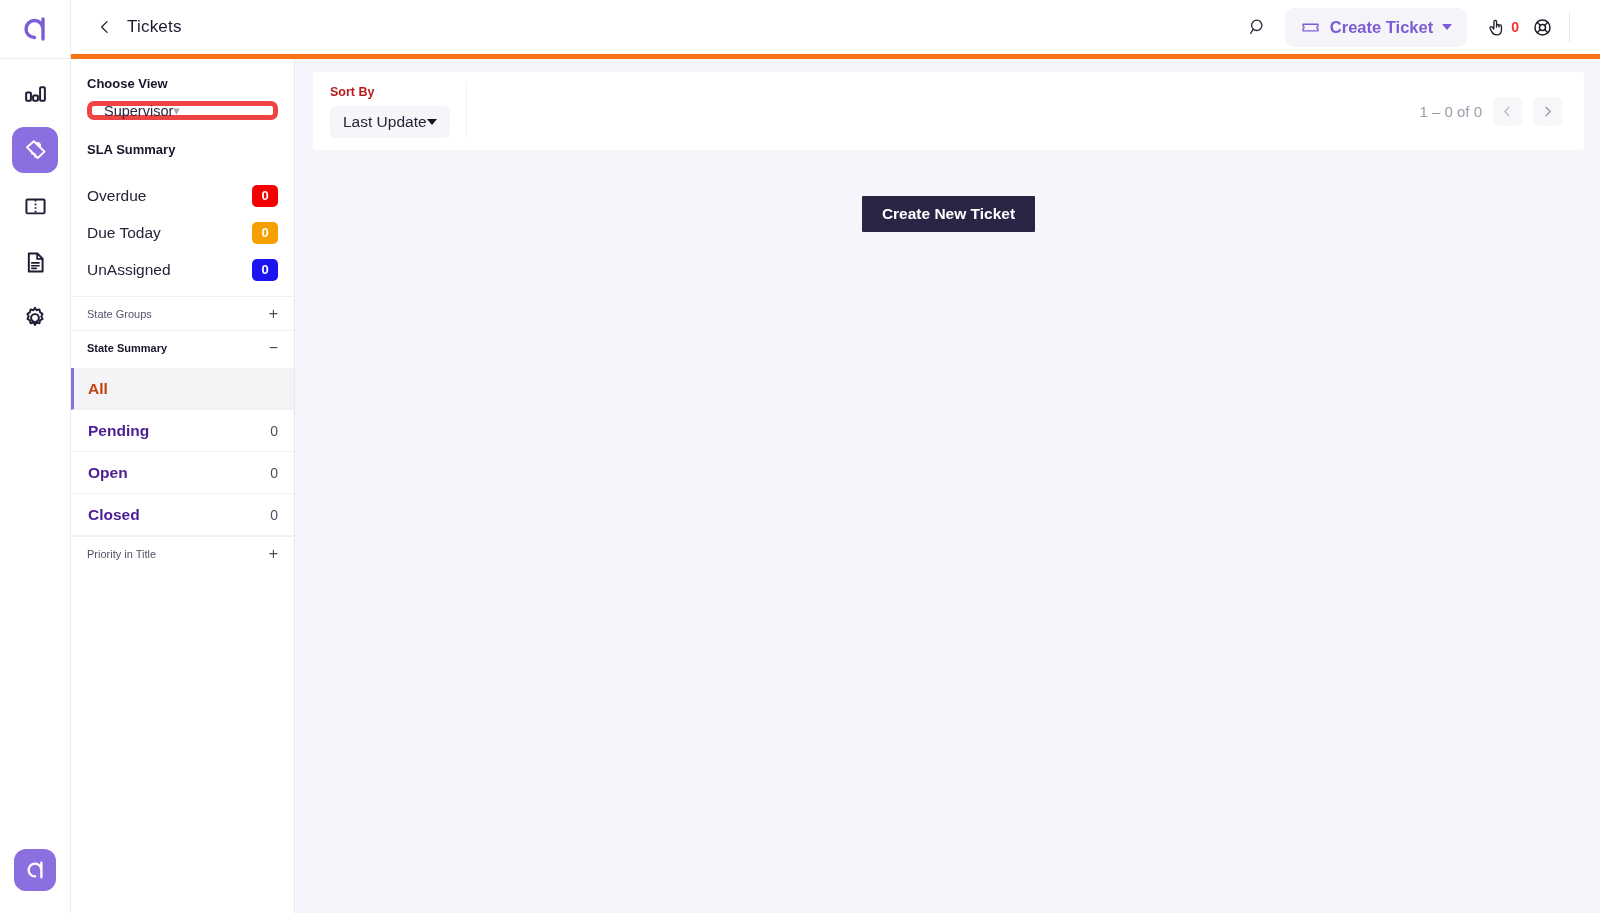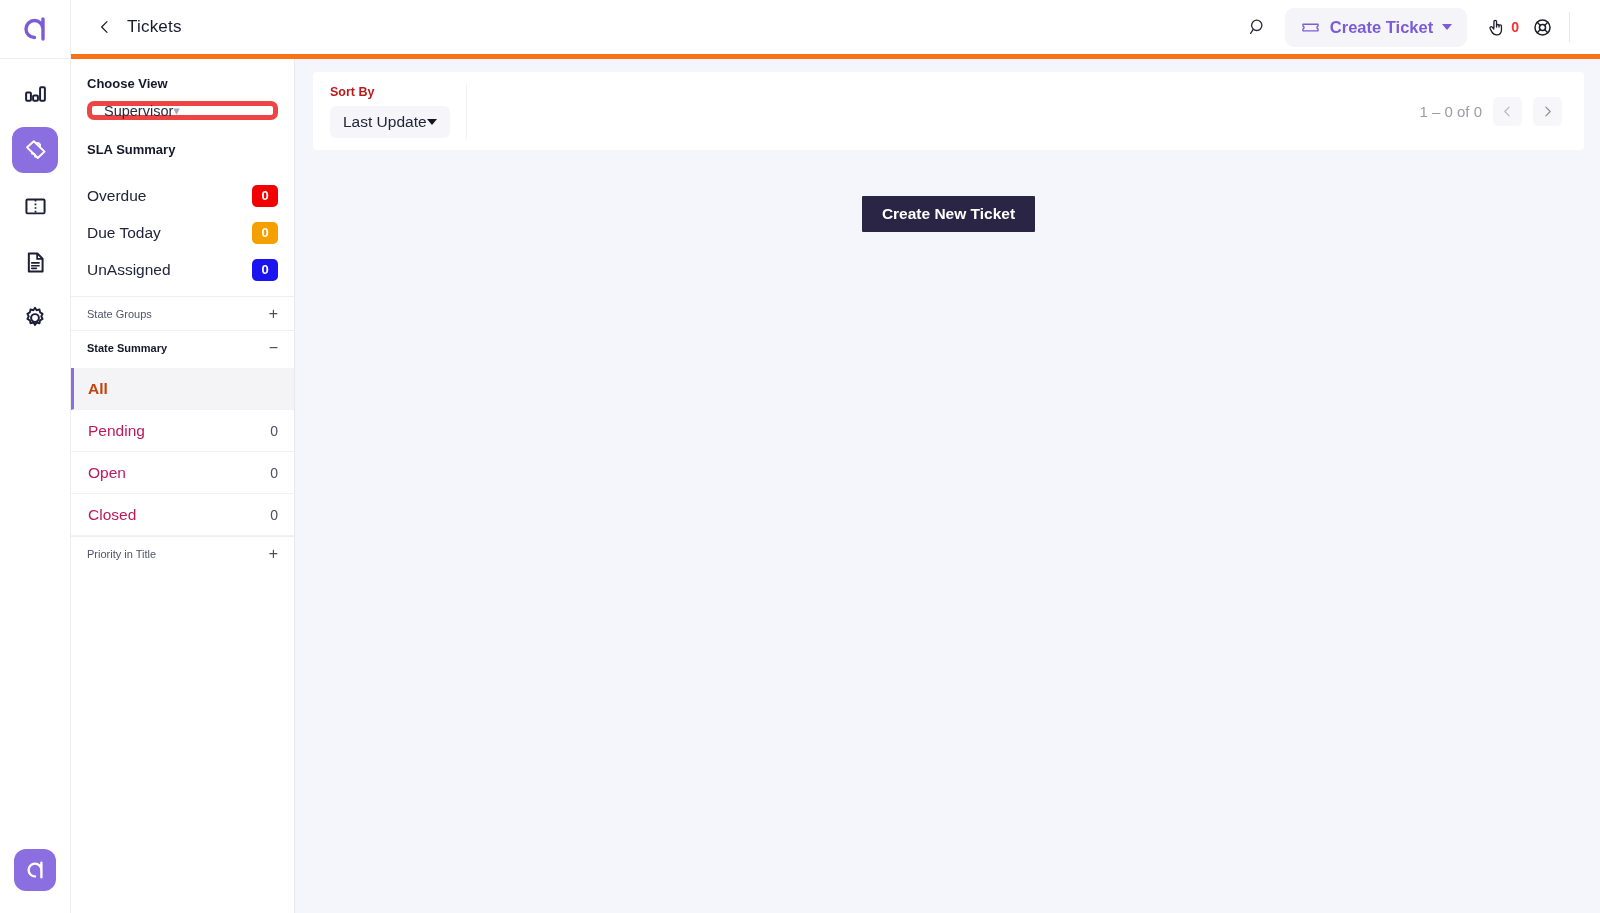--- a/index.html
+++ b/index.html
@@ -127,21 +127,21 @@
   .group-sign { font-size: 16px; color: #4a4a5e; line-height: 1; }
   .state-list { margin-top: 4px; }
   .state-row {
     display: flex; align-items: center; justify-content: space-between;
     height: 42px; padding: 0 16px 0 17px; cursor: pointer;
     border-bottom: 1px solid #f1f1f6;
   }
   .state-row.active {
     background: #f4f4f7; border-left: 3px solid #8b6ee0; padding-left: 14px;
   }
-  .state-name { font-size: 15.5px; color: #be185d; }
+  .state-name { font-size: 15.5px; color: #4c1d95; font-weight: bold; }
   .state-row.active .state-name { color: #c2410c; font-weight: bold; }
   .state-count { font-size: 14px; color: #4d4d63; }
 
   
   .content { flex: 1; display: flex; flex-direction: column; min-width: 0; padding: 13px 16px 0 18px; }
   .toolbar {
     background: #ffffff; border-radius: 4px;
     height: 78px; display: flex; align-items: center;
     padding: 0 22px 0 17px; flex: none;
   }

